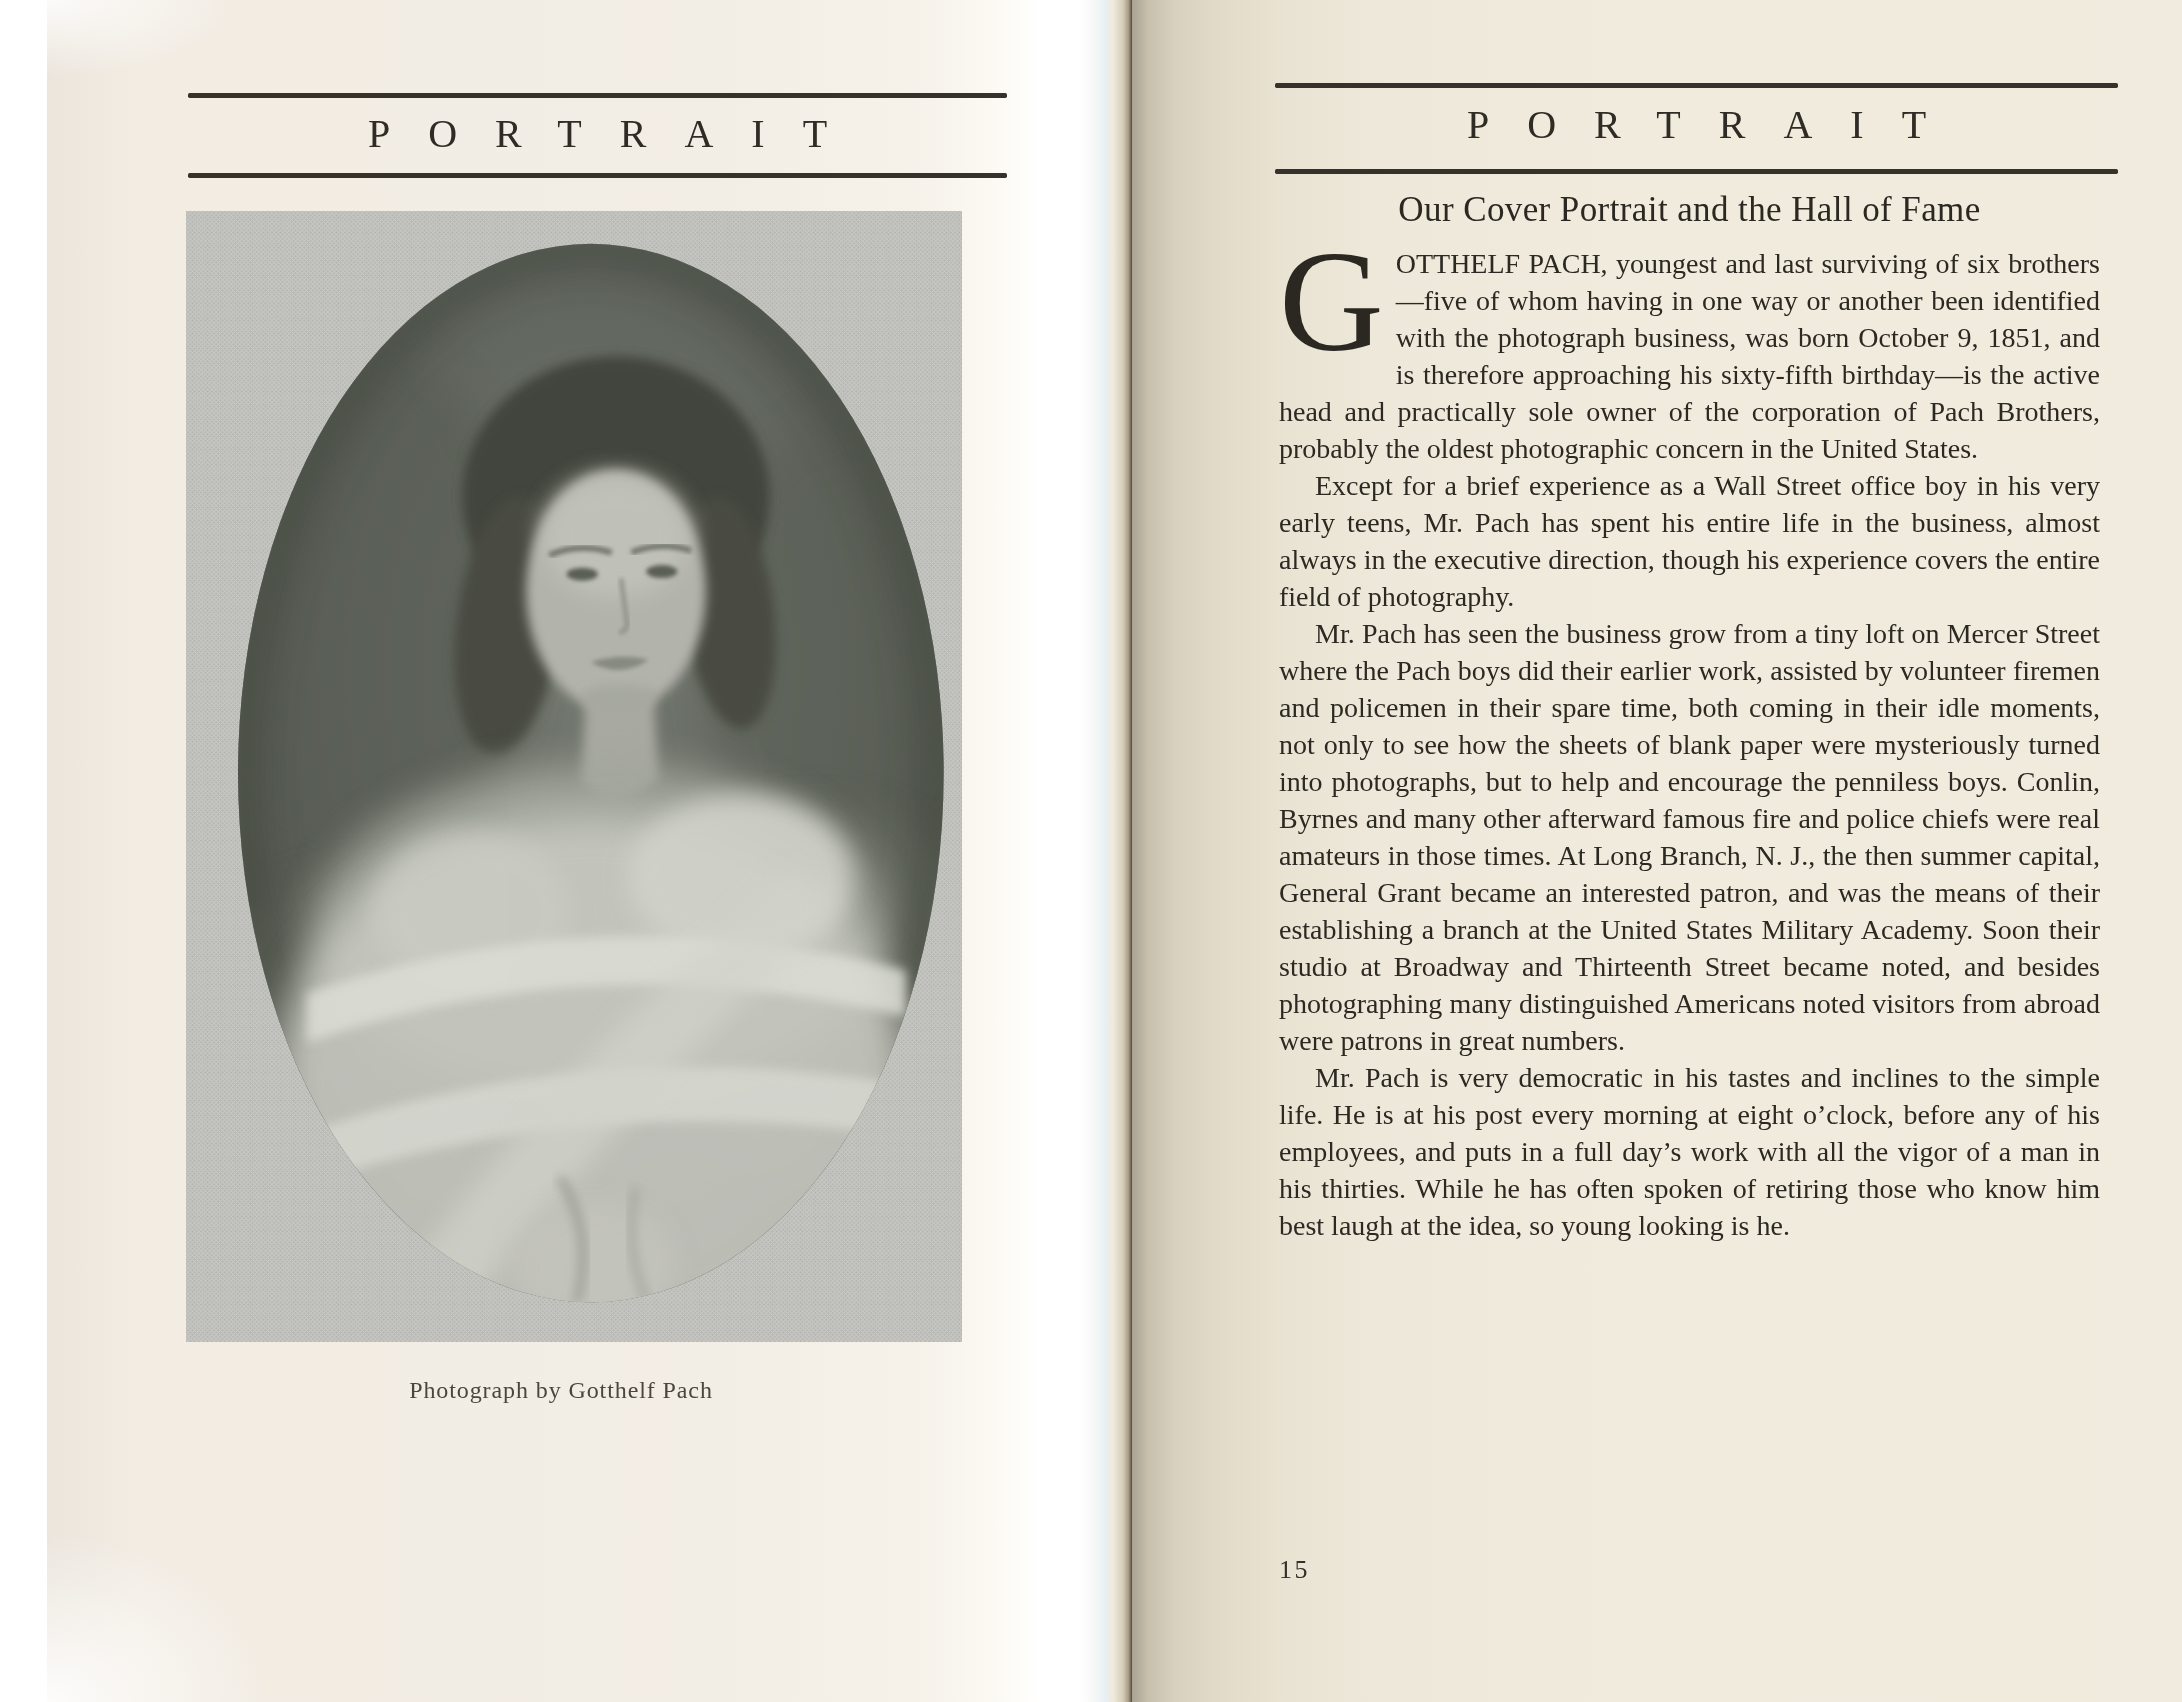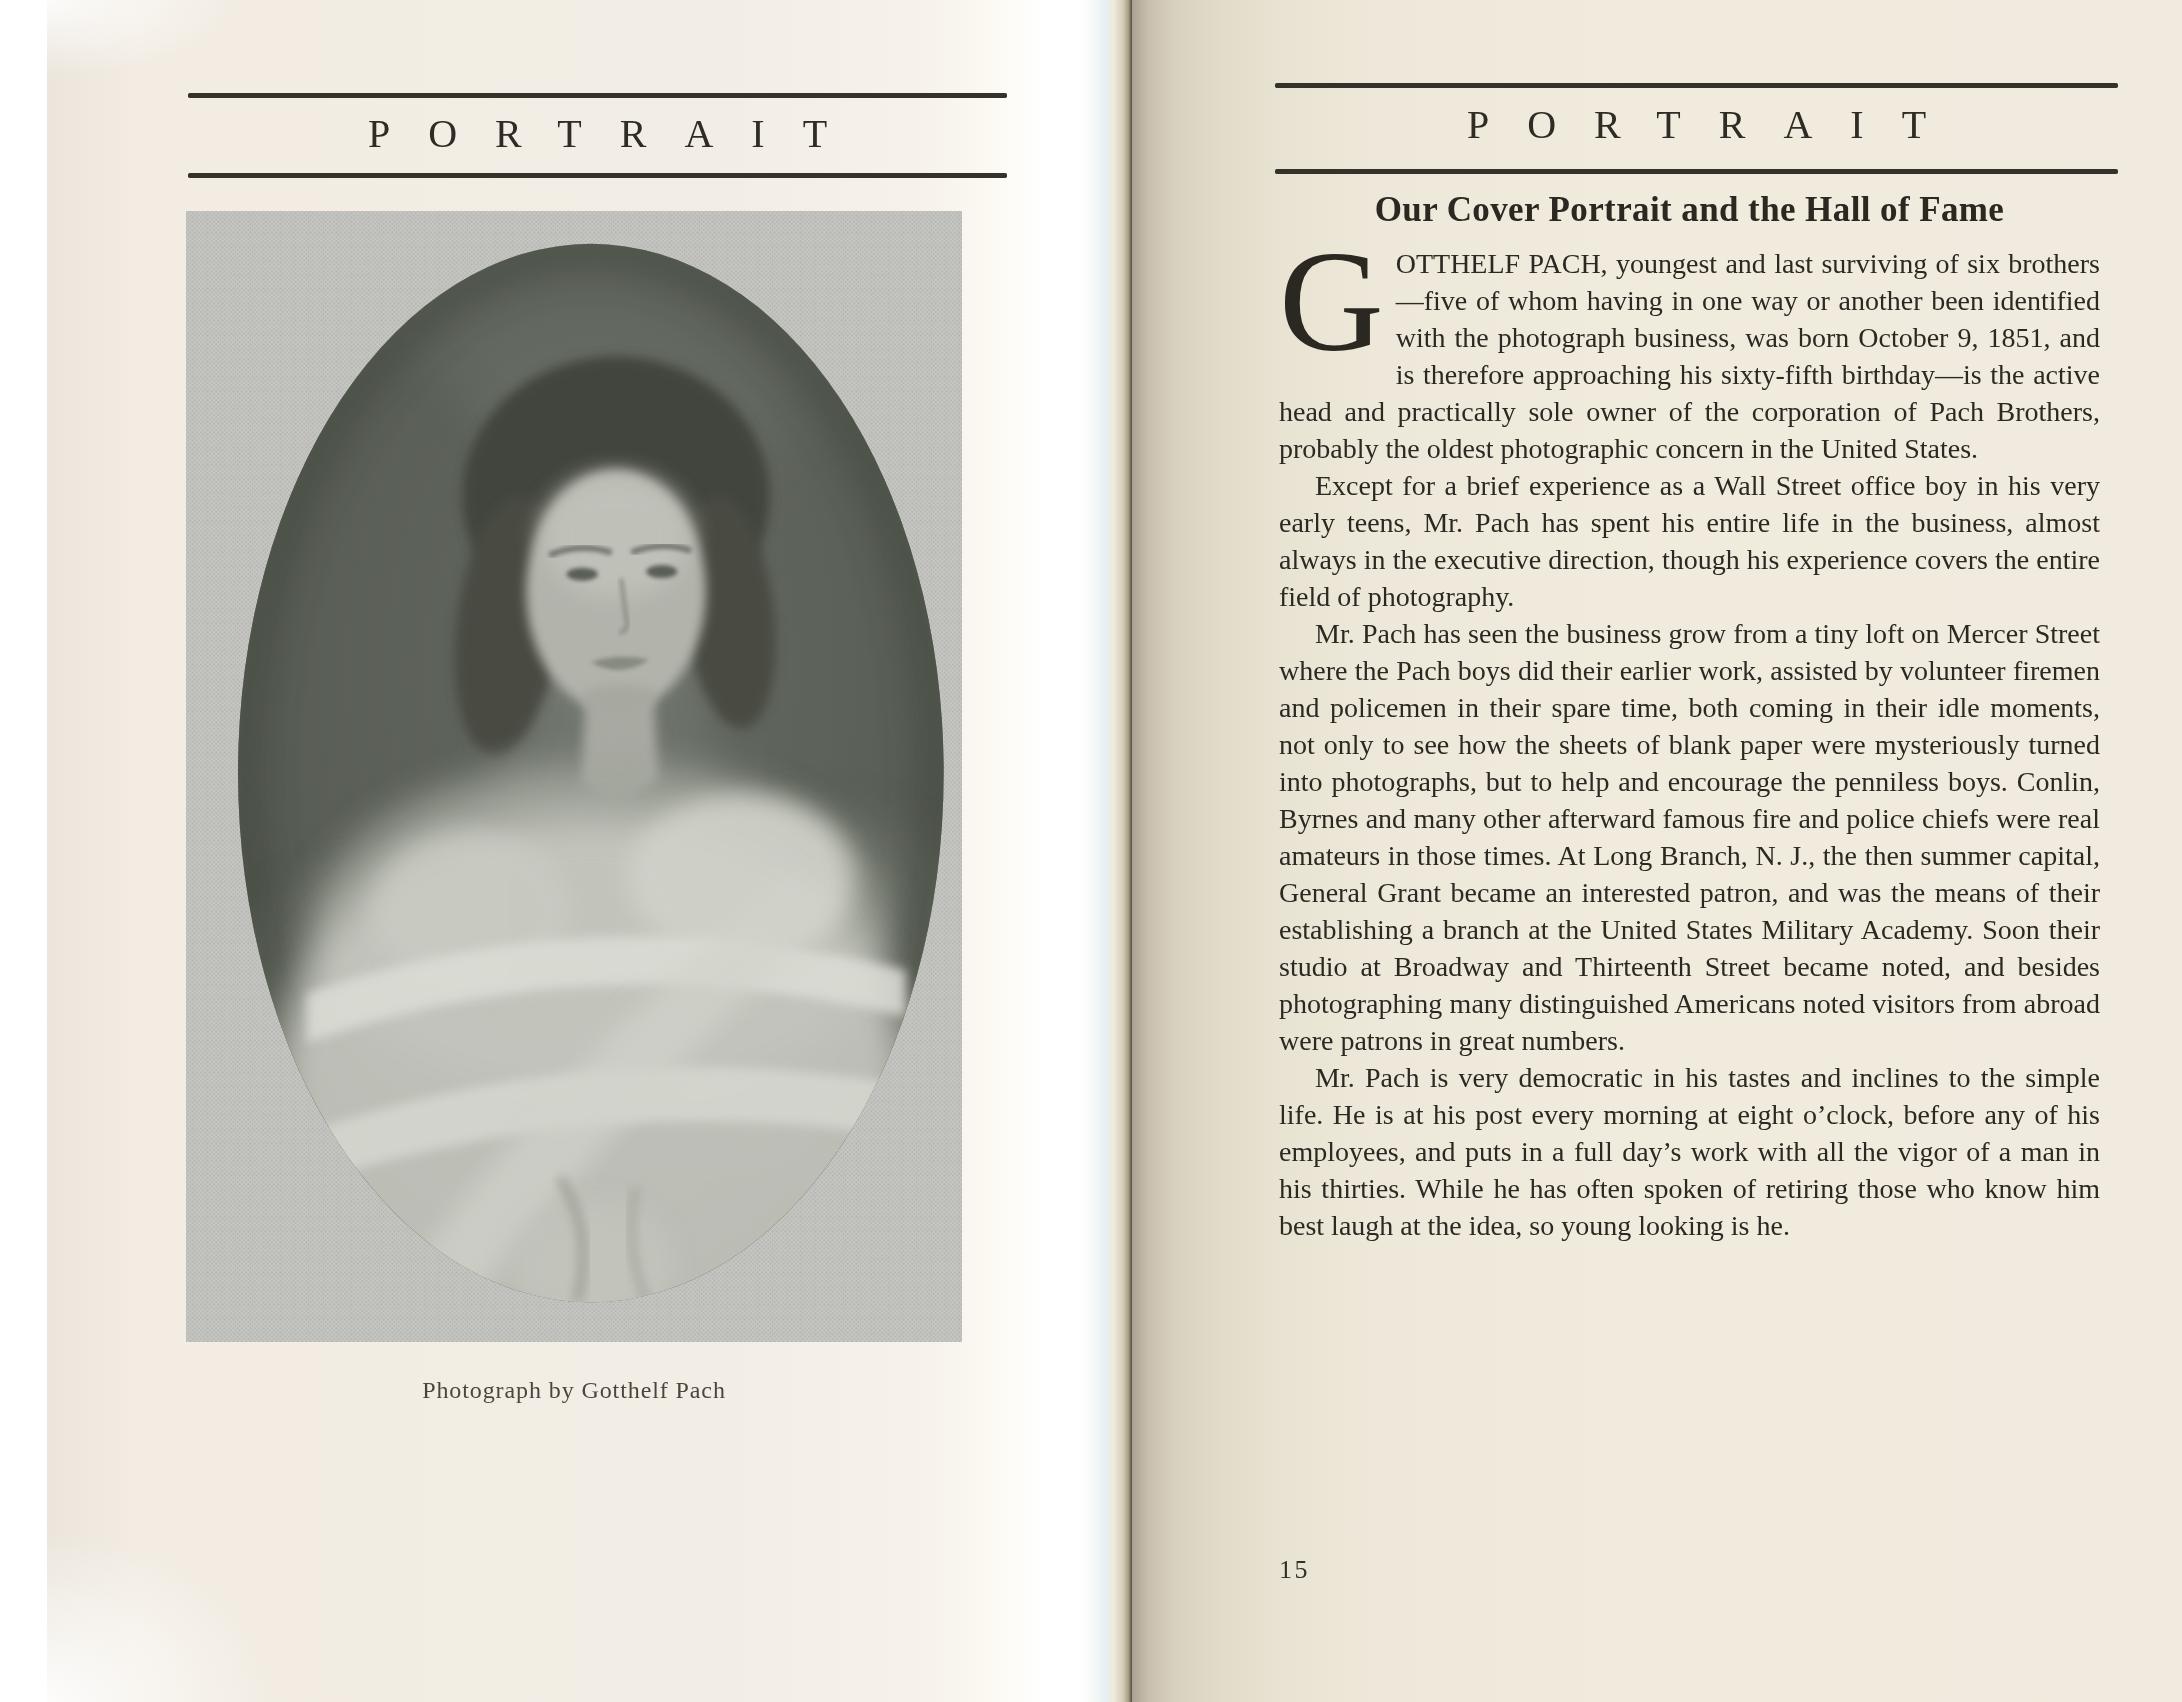--- a/index.html
+++ b/index.html
@@ -35,21 +35,21 @@
   .photo-plate{
     position:absolute;left:139px;top:211px;width:776px;height:1131px;margin:0;
     background-color:#c6c6c2;
     background-image:
       radial-gradient(rgba(40,40,38,.10) 0.9px,transparent 1.1px),
       radial-gradient(rgba(40,40,38,.10) 0.9px,transparent 1.1px);
     background-size:4.3px 4.3px;background-position:0 0,2.2px 2.2px;
   }
   .photo-plate svg{position:absolute;inset:0;width:100%;height:100%;}
   .photo-caption{
-    position:absolute;left:139px;top:1377px;width:776px;
+    position:absolute;left:126px;top:1377px;width:776px;
     text-align:center;font-size:24px;color:#4b463d;letter-spacing:0.9px;
   }
 
   
   .gutter{
     position:absolute;left:994px;top:0;width:91px;height:1703px;
     background:linear-gradient(90deg,
       #ffffff 0%,#ffffff 42%,#f6f8f6 58%,#e8f0f5 70%,
       #efe9da 80%,#d6cdb8 90%,#a99e87 96%,#6b6354 99%,#4a443a 100%);
   }
@@ -59,21 +59,21 @@
     position:absolute;left:1085px;top:0;width:1097px;height:1703px;
     background:linear-gradient(90deg,
       #aaa292 0%,#c8c0ad 1.5%,#d8d1bf 4%,#e2dbc9 8%,#e9e3d3 14%,
       #eee8da 22%,#f0ebdd 45%,#f0ebde 100%);
   }
   .rh-rule1{left:143px;top:83px;width:843px;}
   .rh-rule2{left:143px;top:169px;width:843px;}
   .page-right .running-title{left:143px;top:95px;width:843px;}
   .article-title{
     position:absolute;left:147px;top:190px;width:821px;margin:0;
-    text-align:center;font-size:35px;font-weight:bold;color:#2b2822;
+    text-align:center;font-size:35px;font-weight:normal;color:#2b2822;
     letter-spacing:0.4px;
   }
   .article-body{
     position:absolute;left:147px;top:245px;width:821px;
     font-size:28px;line-height:37px;color:#2c2923;
     text-align:justify;
   }
   .article-body p{margin:0;}
   .article-body p.indent{text-indent:36px;}
   .dropcap{

